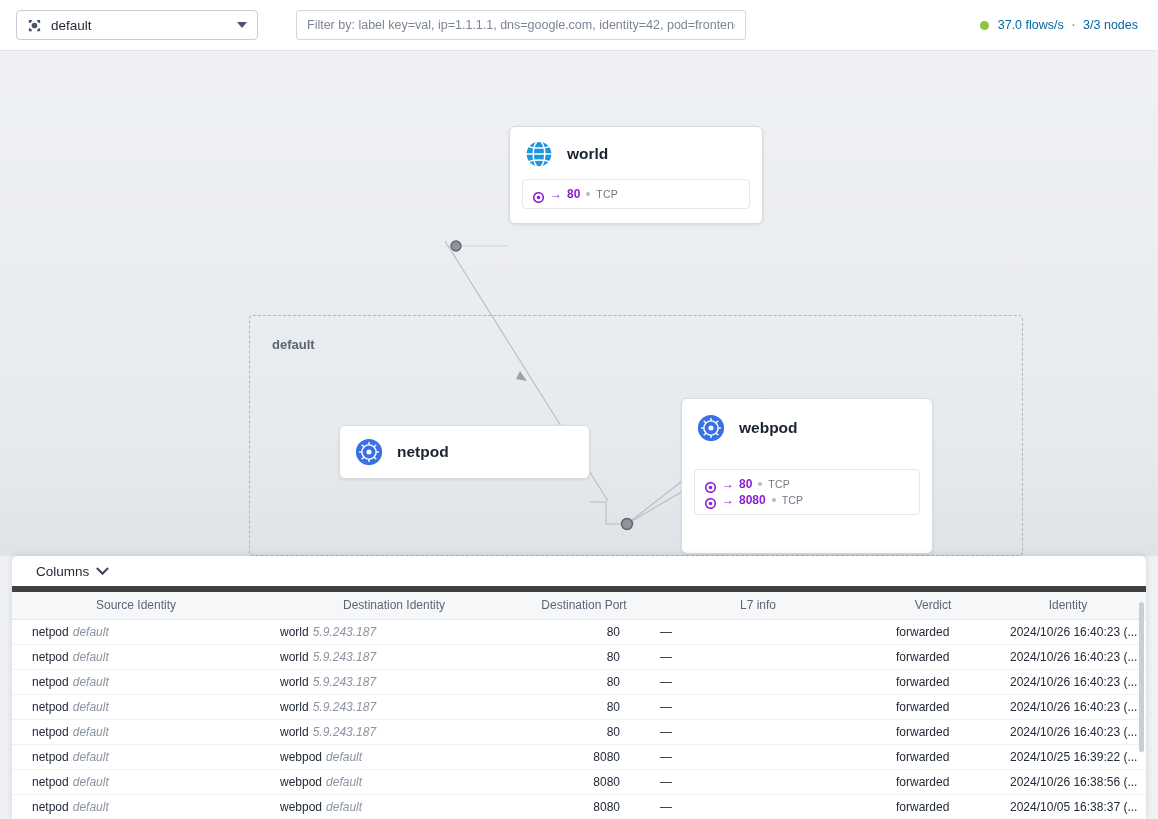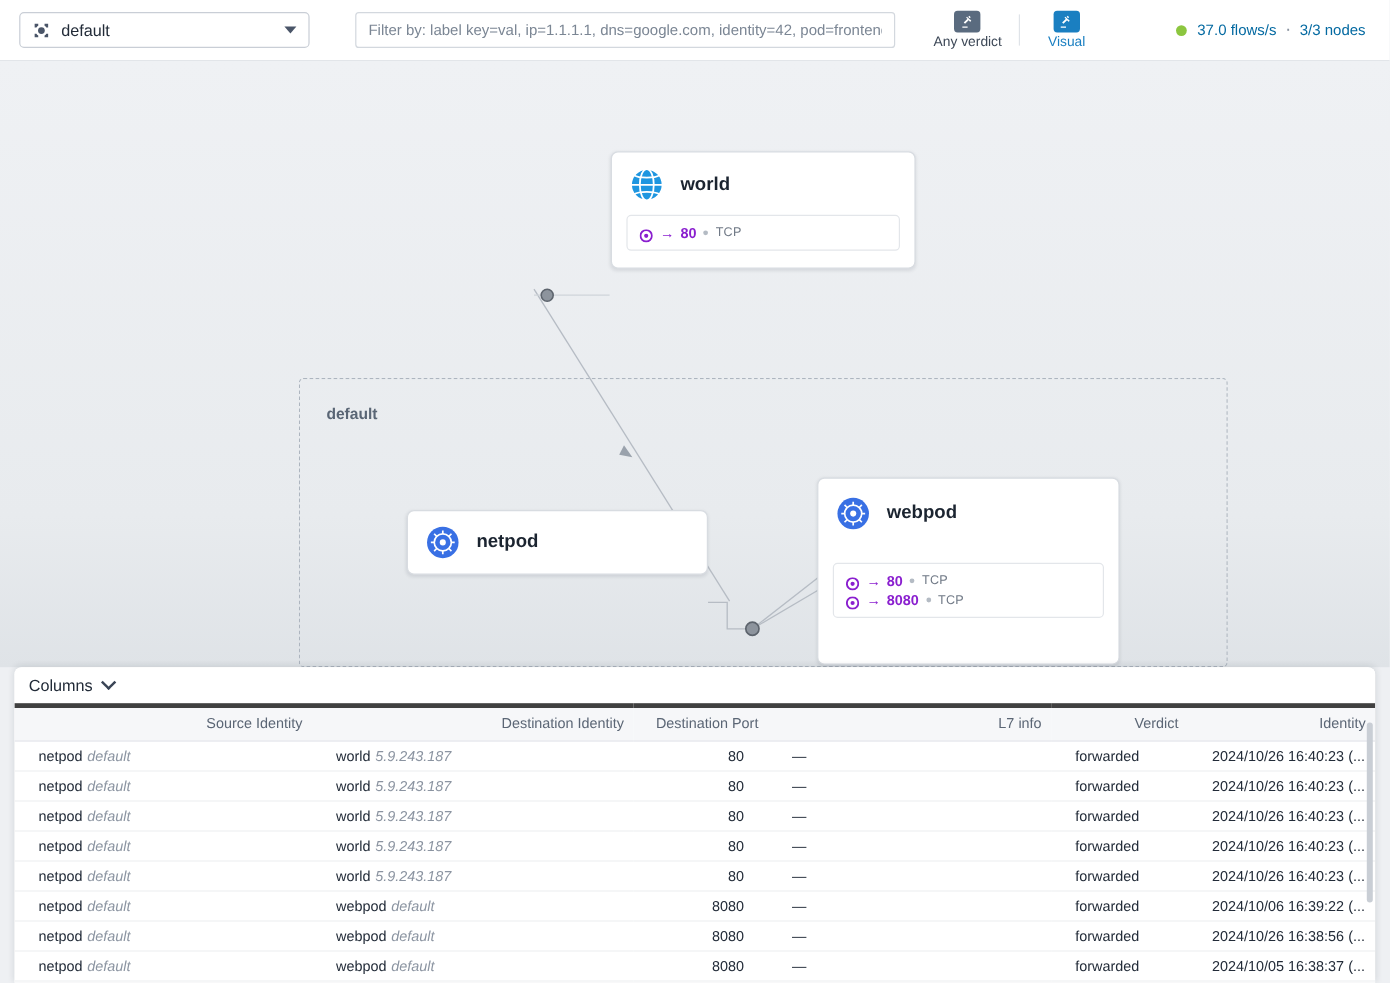--- a/index.html
+++ b/index.html
@@ -148,37 +148,37 @@
     border-radius: 6px 6px 0 0;
     box-shadow: 0 -1px 6px rgba(20,30,45,.12);
     overflow: hidden;
   }
   .flows-head {
     height: 30px; display: flex; align-items: center;
     padding: 0 0 0 12px;
     background: #fff;
   }
   .cols-btn {
-    display: flex; align-items: center; cursor: pointer;
+    display: flex; align-items: center; cursor: pointer; margin-left: 12px;
   }
   .cols-label { font-size: 13.5px; color: #222b38; }
   .cols-caret {
     margin-left: 9px; width: 9px; height: 9px;
     border-right: 2px solid #394455; border-bottom: 2px solid #394455;
     transform: rotate(45deg) translate(-2px,-2px);
   }
 
   table.flowtbl {
     width: 1134px; border-collapse: collapse; table-layout: fixed;
   }
   table.flowtbl th {
     font-size: 12px; color: #5b6675; font-weight: normal;
-    text-align: right; padding: 6px 8px 7px 8px;
+    text-align: center; padding: 6px 8px 7px 8px;
     background: #f6f7f9;
-    border-top: 4px solid #404040;
+    border-top: 6px solid #404040;
     border-bottom: 1px solid #e4e7eb;
     white-space: nowrap;
   }
   table.flowtbl td {
     font-size: 12px; color: #222b38;
     padding: 5px 20px; border-bottom: 1px solid #eef0f2;
     white-space: nowrap; overflow: hidden;
   }
   th.num, td.num { text-align: right; }
   .sub { color: #8b94a1; font-style: italic; margin-left: 4px; }
@@ -209,41 +209,20 @@
         <path fill="#4a5568" d="M2 2h3.2v1.6a2.8 2.8 0 0 0 0 0V2zm0 0v3.2H3.6A2.8 2.8 0 0 1 5.2 3.6V2H2zm12 0h-3.2v1.6A2.8 2.8 0 0 1 12.4 5.2H14V2zM2 14h3.2v-1.6A2.8 2.8 0 0 1 3.6 10.8H2V14zm12 0v-3.2h-1.6A2.8 2.8 0 0 1 10.8 12.4V14H14z"></path>
         <circle cx="8" cy="8" r="3" fill="#4a5568"></circle>
       </svg>
     </span>
     <span class="ns-label">default</span>
     <span class="caret"></span>
   </div>
 
   <input class="filter-input" type="text" placeholder="Filter by: label key=val, ip=1.1.1.1, dns=google.com, identity=42, pod=frontend" style="">
 
-  <div class="tool-group">
-    <div class="tool-btn">
-      <span class="tool-ico grey">
-        <svg viewBox="0 0 16 16" width="13" height="13">
-          <path fill="#ffffff" d="M9.6 1.4l1.4 1.4-1.1 1.1L8.5 2.5zM8 4.1l1.4 1.4-4.2 4.2-1.4-1.4zM2.4 12.3h5.4v1.3H2.4zM10.3 5.2l1.3 1.3-1 1-1.3-1.3z"></path>
-          <path fill="#ffffff" d="M7.2 2.4l3.9 3.9-.9.9L6.3 3.3z"></path>
-        </svg>
-      </span>
-      <span class="tool-txt">Any verdict</span>
-    </div>
-    <div class="tool-sep"></div>
-    <div class="tool-btn">
-      <span class="tool-ico blue">
-        <svg viewBox="0 0 16 16" width="13" height="13">
-          <path fill="#ffffff" d="M9.6 1.4l1.4 1.4-1.1 1.1L8.5 2.5zM8 4.1l1.4 1.4-4.2 4.2-1.4-1.4zM2.4 12.3h5.4v1.3H2.4zM10.3 5.2l1.3 1.3-1 1-1.3-1.3z"></path>
-          <path fill="#ffffff" d="M7.2 2.4l3.9 3.9-.9.9L6.3 3.3z"></path>
-        </svg>
-      </span>
-      <span class="tool-txt active">Visual</span>
-    </div>
-  </div>
 
   <div class="status">
     <span class="dot-green"></span>
     <span class="status-txt">37.0 flows/s</span>
     <span class="status-sep">·</span>
     <span class="status-txt">3/3 nodes</span>
   </div>
 </div>
 
 <div class="canvas">
@@ -431,21 +410,21 @@
           <td class="c4 dash">—</td>
           <td class="c5 verdict-fwd">forwarded</td>
           <td class="c6">2024/10/26 16:40:23 (...</td>
         </tr>
         <tr>
           <td class="c1"><span>netpod</span><span class="sub">default</span></td>
           <td class="c2"><span>webpod</span><span class="sub">default</span></td>
           <td class="c3 num">8080</td>
           <td class="c4 dash">—</td>
           <td class="c5 verdict-fwd">forwarded</td>
-          <td class="c6">2024/10/06 16:39:22 (...</td>
+          <td class="c6">2024/10/25 16:39:22 (...</td>
         </tr>
         <tr>
           <td class="c1"><span>netpod</span><span class="sub">default</span></td>
           <td class="c2"><span>webpod</span><span class="sub">default</span></td>
           <td class="c3 num">8080</td>
           <td class="c4 dash">—</td>
           <td class="c5 verdict-fwd">forwarded</td>
           <td class="c6">2024/10/26 16:38:56 (...</td>
         </tr>
         <tr>

